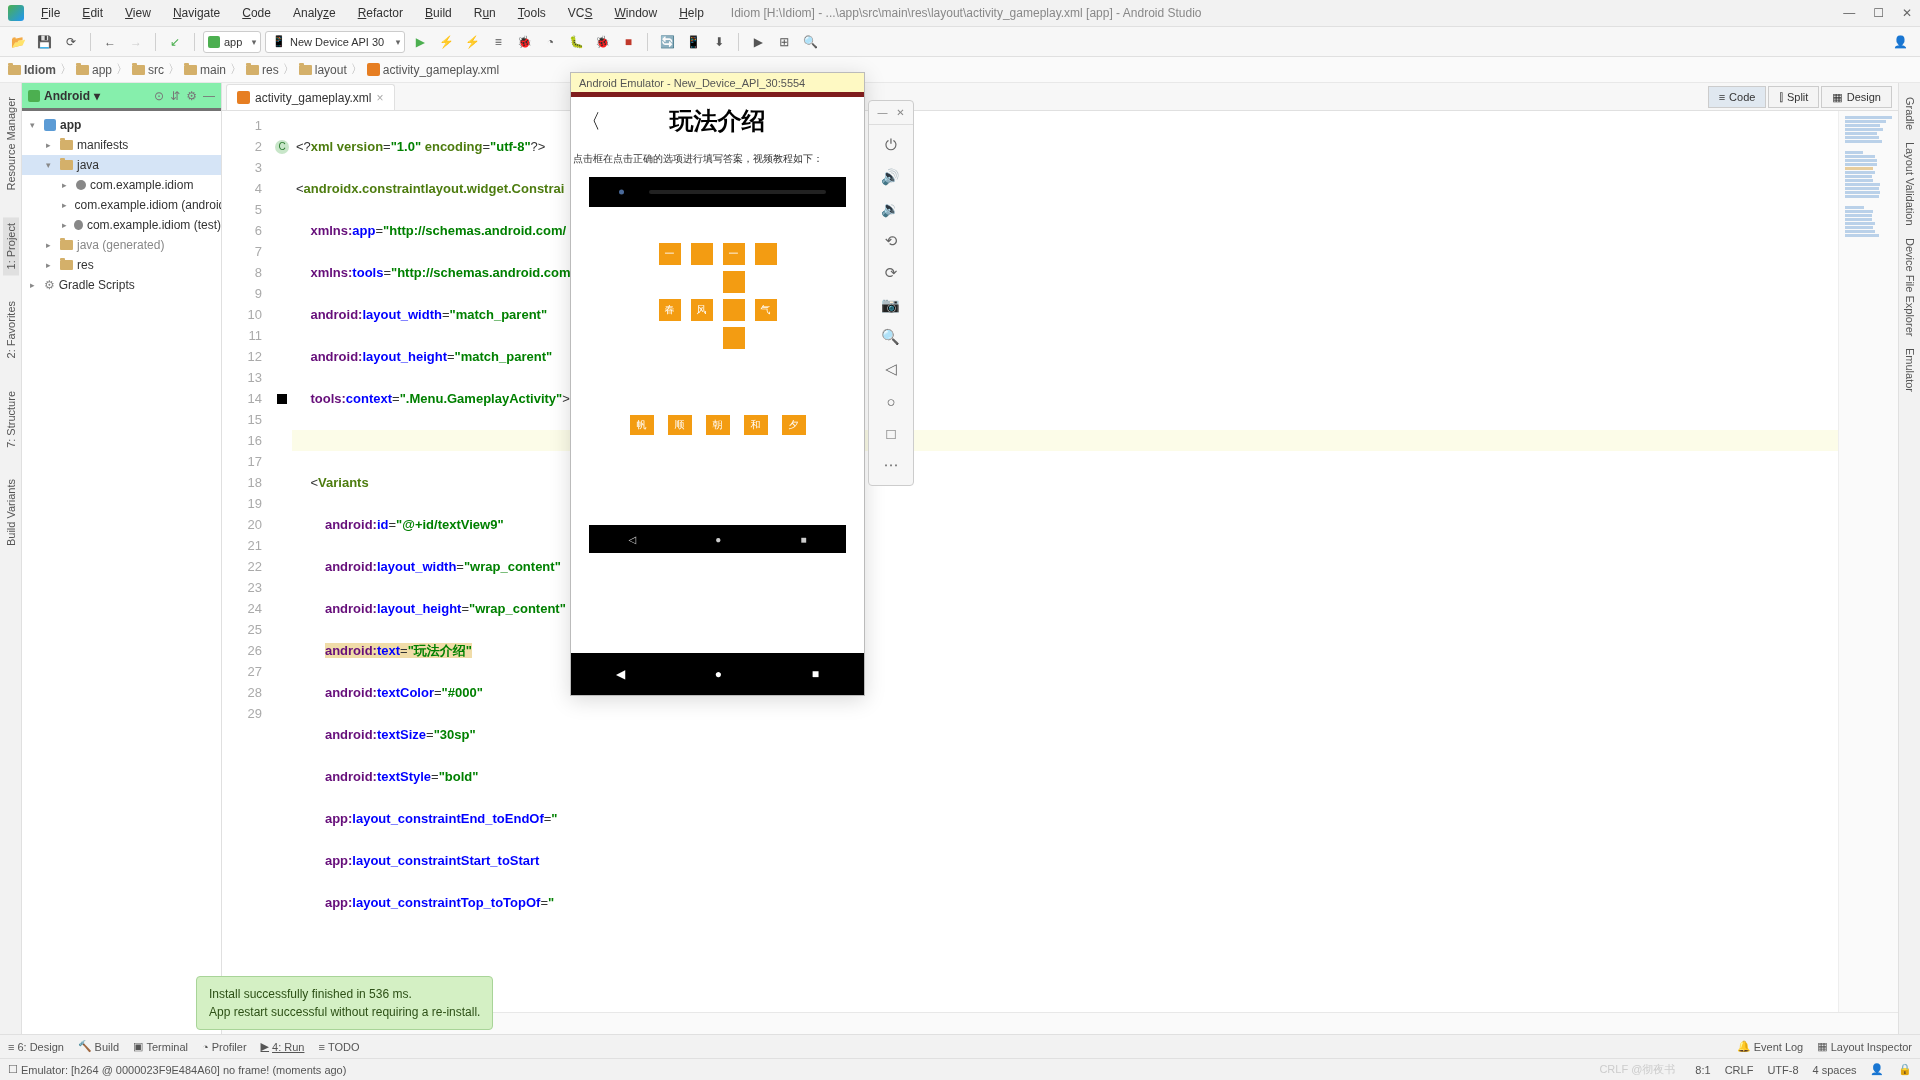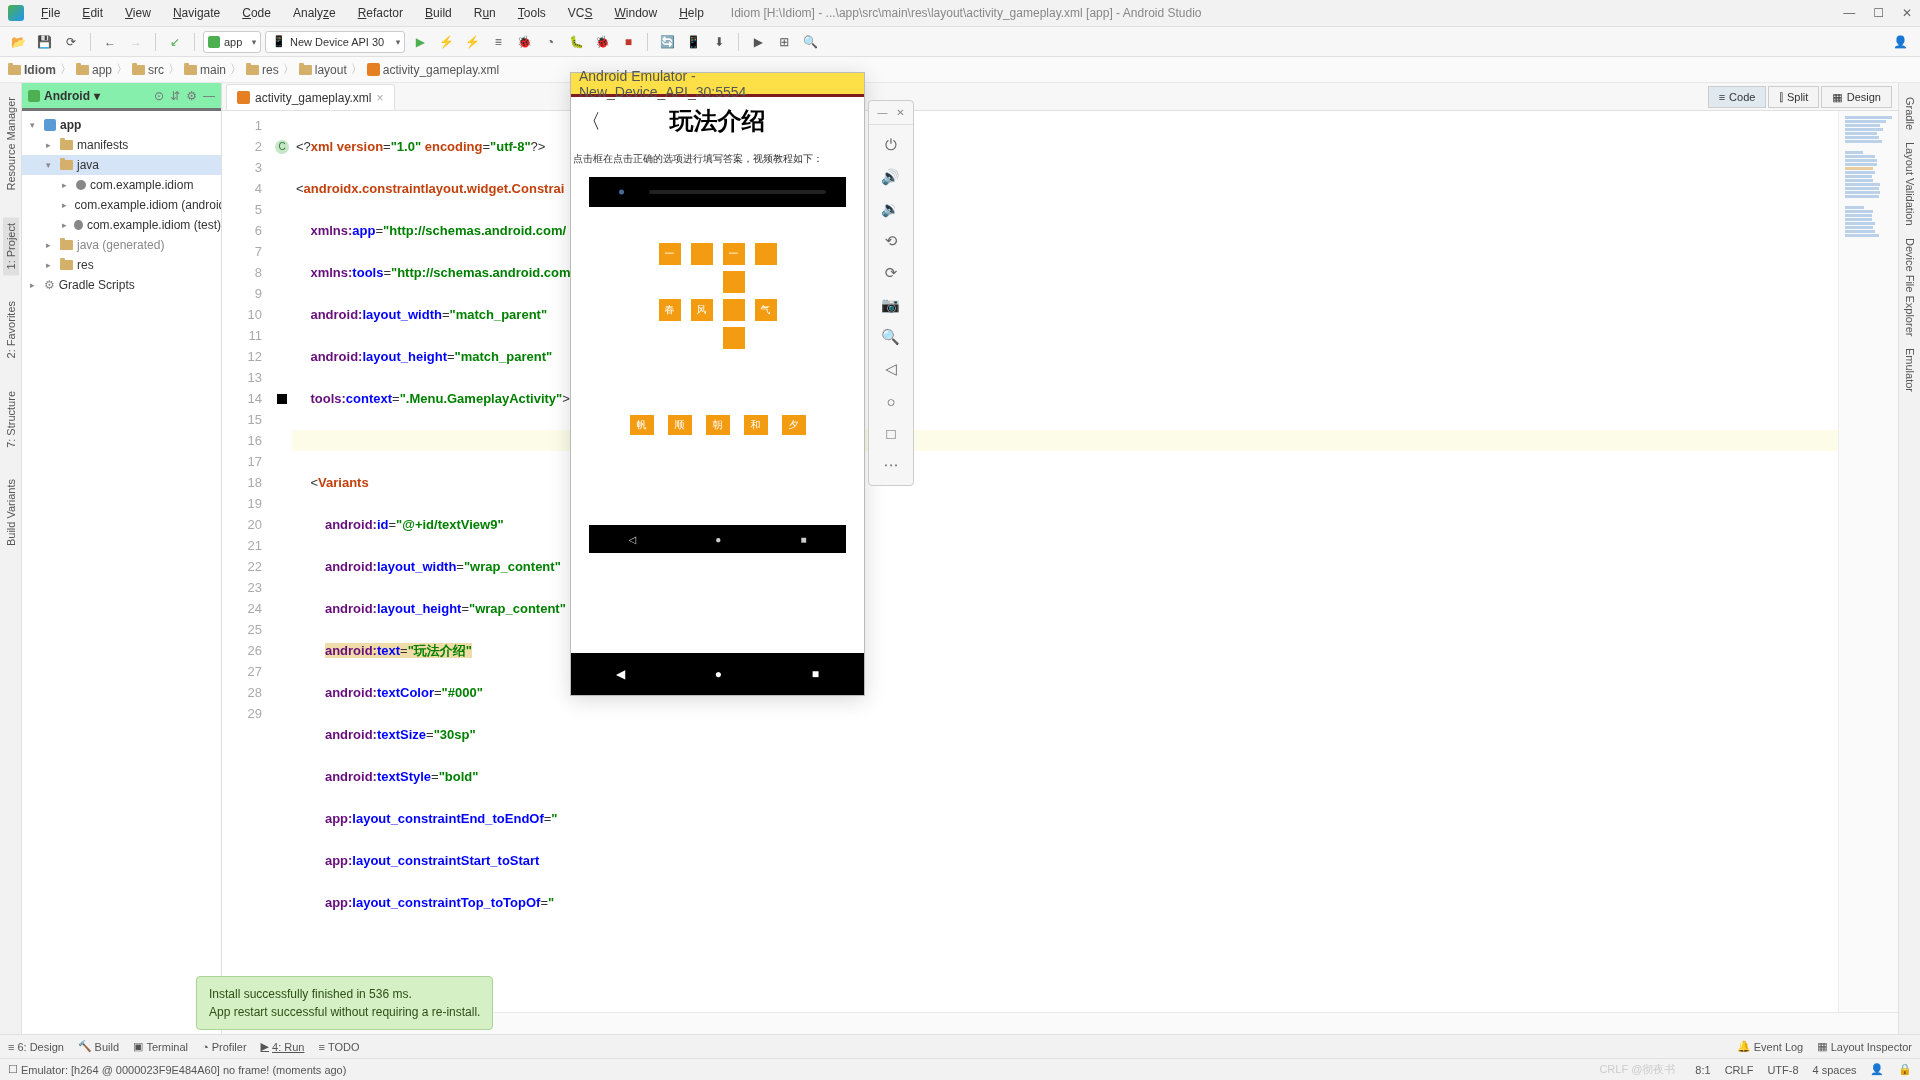--- a/index.html
+++ b/index.html
@@ -64,35 +64,35 @@
 .view-btn.active { background: #e0e8f0; }
 
 .editor-body { flex: 1; display: flex; overflow: hidden; position: relative; background: #fff; }
 .gutter { width: 50px; text-align: right; padding: 4px 10px 4px 4px; color: #aaa; font-family: "Consolas", monospace; font-size: 13px; line-height: 21px; background: #fff; user-select: none; }
 .gutter .ln { height: 21px; }
 .gutter-marks { width: 20px; padding-top: 4px; }
 .gutter-marks .mark { height: 21px; display: flex; align-items: center; justify-content: center; }
 .code { flex: 1; padding: 4px 0; font-family: "Consolas", monospace; font-size: 13px; line-height: 21px; white-space: pre; overflow: hidden; }
 .code .line { height: 21px; padding-left: 4px; }
 .code .hl-line { background: #fcfce8; }
-.k-tag { color: #c2410c; font-weight: bold; }
+.k-tag { color: #4d7c0f; font-weight: bold; }
 .k-attr { color: #0000ff; font-weight: bold; }
 .k-ns { color: #660e7a; font-weight: bold; }
 .k-str { color: #008000; font-weight: bold; }
 .k-text-hl { background: #f0dca8; }
 
 
 .right-strip { width: 22px; background: #f2f2f2; border-left: 1px solid #e0e0e0; display: flex; flex-direction: column; align-items: center; padding-top: 8px; }
 .right-strip .vlabel { writing-mode: vertical-rl; font-size: 11px; color: #555; cursor: pointer; padding: 6px 2px; }
 .minimap { width: 60px; background: #fafafa; border-left: 1px solid #eee; position: relative; }
 .minimap .mm-line { height: 3px; margin: 1px 6px; background: #7aa7d8; opacity: 0.5; }
 
 
 .emulator { position: absolute; left: 570px; top: 72px; width: 295px; background: #fff; border: 1px solid #bbb; box-shadow: 0 4px 20px rgba(0,0,0,.15); z-index: 100; }
-.emu-title { height: 24px; background: #fde047; border-bottom: 3px solid #7f1d1d; display: flex; align-items: center; padding: 0 8px; font-size: 14px; color: #555; }
+.emu-title { height: 24px; background: #fef9c3; border-bottom: 5px solid #7f1d1d; display: flex; align-items: center; padding: 0 8px; font-size: 11px; color: #555; }
 .emu-screen { background: #fff; padding: 0; }
 .emu-app-bar { height: 48px; display: flex; align-items: center; justify-content: center; position: relative; }
 .emu-app-bar .back { position: absolute; left: 10px; font-size: 20px; color: #000; }
 .emu-app-bar .title { font-size: 24px; font-weight: bold; color: #000; }
 .emu-desc { padding: 6px 2px 10px; font-size: 10px; color: #333; line-height: 1.6; }
 .emu-black { height: 30px; background: #000; margin: 0 18px 6px; position: relative; }
 .emu-black .dot { position: absolute; left: 30px; top: 50%; transform: translateY(-50%); width: 5px; height: 5px; border-radius: 50%; background: #4a6a9a; }
 .emu-black .bar { position: absolute; left: 60px; right: 20px; top: 50%; transform: translateY(-50%); height: 4px; background: #222; border-radius: 2px; }
 .emu-grid { padding: 30px 18px 10px; }
 .emu-row { display: flex; justify-content: center; gap: 10px; margin-bottom: 6px; height: 22px; }

